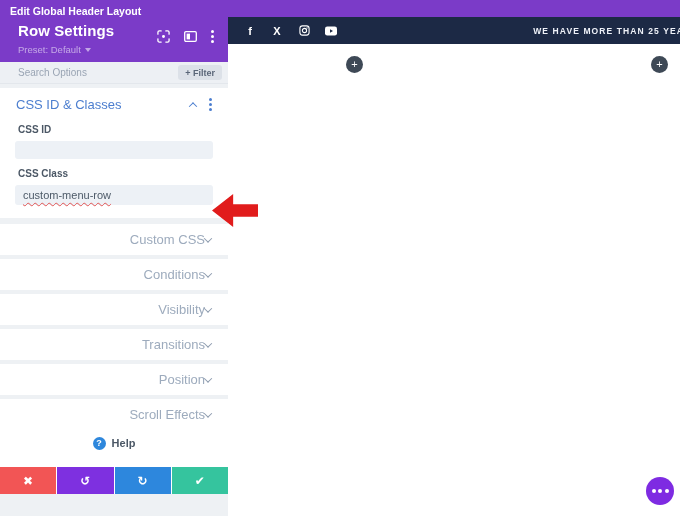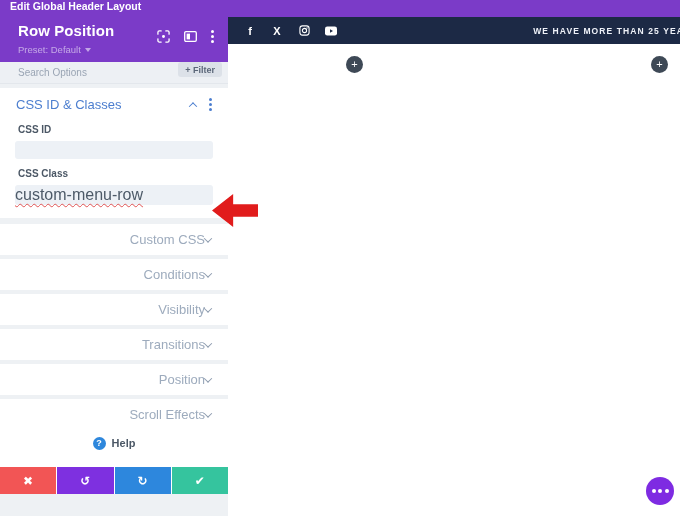--- a/index.html
+++ b/index.html
@@ -6,21 +6,21 @@
   html,body { width:680px; height:516px; }
   body {
     font-family: "Liberation Sans", sans-serif;
     background:#fff; overflow:hidden;
   }
   .app { position:relative; width:680px; height:516px; overflow:hidden; }
 
   
   .titlebar {
     height:17px; background:#7b3bc8; color:#fff;
-    display:flex; align-items:flex-start; padding:0 10px;
+    display:flex; align-items:flex-end; padding:0 10px;
     font-size:10.5px; font-weight:700;
   }
 
   .layout { display:flex; height:499px; }
 
   
   .panel { width:228px; display:flex; flex-direction:column; background:#eef1f4; flex:none; }
 
   .panel-header { height:45px; background:#7b3bc8; padding:5px 14px 0 18px; position:relative; }
   .panel-header h1 { color:#fff; font-size:15px; font-weight:700; letter-spacing:.1px; }
@@ -32,21 +32,21 @@
   .ph-icons > span { cursor:pointer; display:inline-flex; }
   .kebab { display:inline-flex; flex-direction:column; gap:2px; cursor:pointer; }
   .kebab i { width:3px; height:3px; border-radius:50%; background:#fff; }
   .kebab.blue i { background:#4c7ecf; }
 
   .tabs { height:22px; background:#6d2fb2; display:flex; }
   .tab { padding:0 15px; display:flex; align-items:center; color:#fff;
     font-size:10px; font-weight:700; cursor:pointer; }
   .tab.active { background:#9a5ee0; }
 
-  .searchbar { height:22px; background:#edf0f4; display:flex; 
+  .searchbar { height:22px; background:#edf0f4; display:flex; align-items:center;
     padding:0 6px 0 18px; gap:6px; border-bottom:1px solid #e3e7ec; }
   .searchbar input { flex:1; border:none; background:transparent; outline:none;
     font-size:10px; color:#58606c; font-family:"Liberation Sans",sans-serif; }
   .searchbar input::placeholder { color:#9aa5b4; }
   .filter-btn { background:#dce1e8; border:none; border-radius:3px; height:15px;
     padding:0 7px; font-size:9px; font-weight:700; color:#5a6678; cursor:pointer;
     font-family:"Liberation Sans",sans-serif; }
 
   .content { height:335px; overflow:hidden; padding-top:4px; background:#eef1f4; }
 
@@ -56,21 +56,21 @@
     padding:6px 16px 0; cursor:pointer; }
   .card-title { color:#4c7ecf; font-size:13px; font-weight:500; }
   .head-icons { display:flex; gap:13px; align-items:center; }
   .chev { width:6px; height:6px; border-right:1.6px solid #8b99ac; border-bottom:1.6px solid #8b99ac;
     display:inline-block; transform:rotate(45deg) translate(-1px,-1px); }
   .chev.up { border-color:#4c7ecf; transform:rotate(-135deg) translate(-1px,-1px); }
 
   .card-body { padding:0 15px; }
   .field-label { display:block; font-size:10px; font-weight:700; color:#4c5866; margin:9px 3px 6px; }
   .text-input { height:18px; background:#edf1f6; border-radius:3px; cursor:text;
-    display:flex; align-items:center; padding:0 0; font-size:16px; color:#4d5a68; }
+    display:flex; align-items:center; padding:0 8px; font-size:11px; color:#4d5a68; }
   .text-input.tall { height:20px; }
   .squiggle { text-decoration:underline; text-decoration-style:wavy;
     text-decoration-color:#e05252; text-decoration-thickness:1px; text-underline-offset:3px; }
 
   .row-card { height:31px; background:#fff; margin-bottom:4px; cursor:pointer;
     display:flex; align-items:center; justify-content:flex-end; padding:0 17px; }
   .row-card:first-of-type { margin-top:0; }
   .row-label { color:#9dabbd; font-size:13px; }
 
   .help-row { height:48px; background:#fff; display:flex; align-items:center; justify-content:center; }
@@ -120,21 +120,21 @@
 
   <div class="titlebar">
     <span>Edit Global Header Layout</span>
   </div>
 
   <div class="layout">
 
     <aside class="panel">
 
       <div class="panel-header">
-        <h1>Row Position</h1>
+        <h1>Row Settings</h1>
         <div class="preset">
           <span>Preset: Default</span>
           <span class="caret-down"></span>
         </div>
         <div class="ph-icons">
           <span>
             <svg width="13" height="13" viewBox="0 0 14 14" fill="none" stroke="#fff" stroke-width="1.4" stroke-linecap="round">
               <path d="M1 4.5V2.5A1.5 1.5 0 0 1 2.5 1h2"></path>
                 <path d="M9.5 1h2A1.5 1.5 0 0 1 13 2.5v2"></path>
               <path d="M13 9.5v2a1.5 1.5 0 0 1-1.5 1.5h-2"></path>

